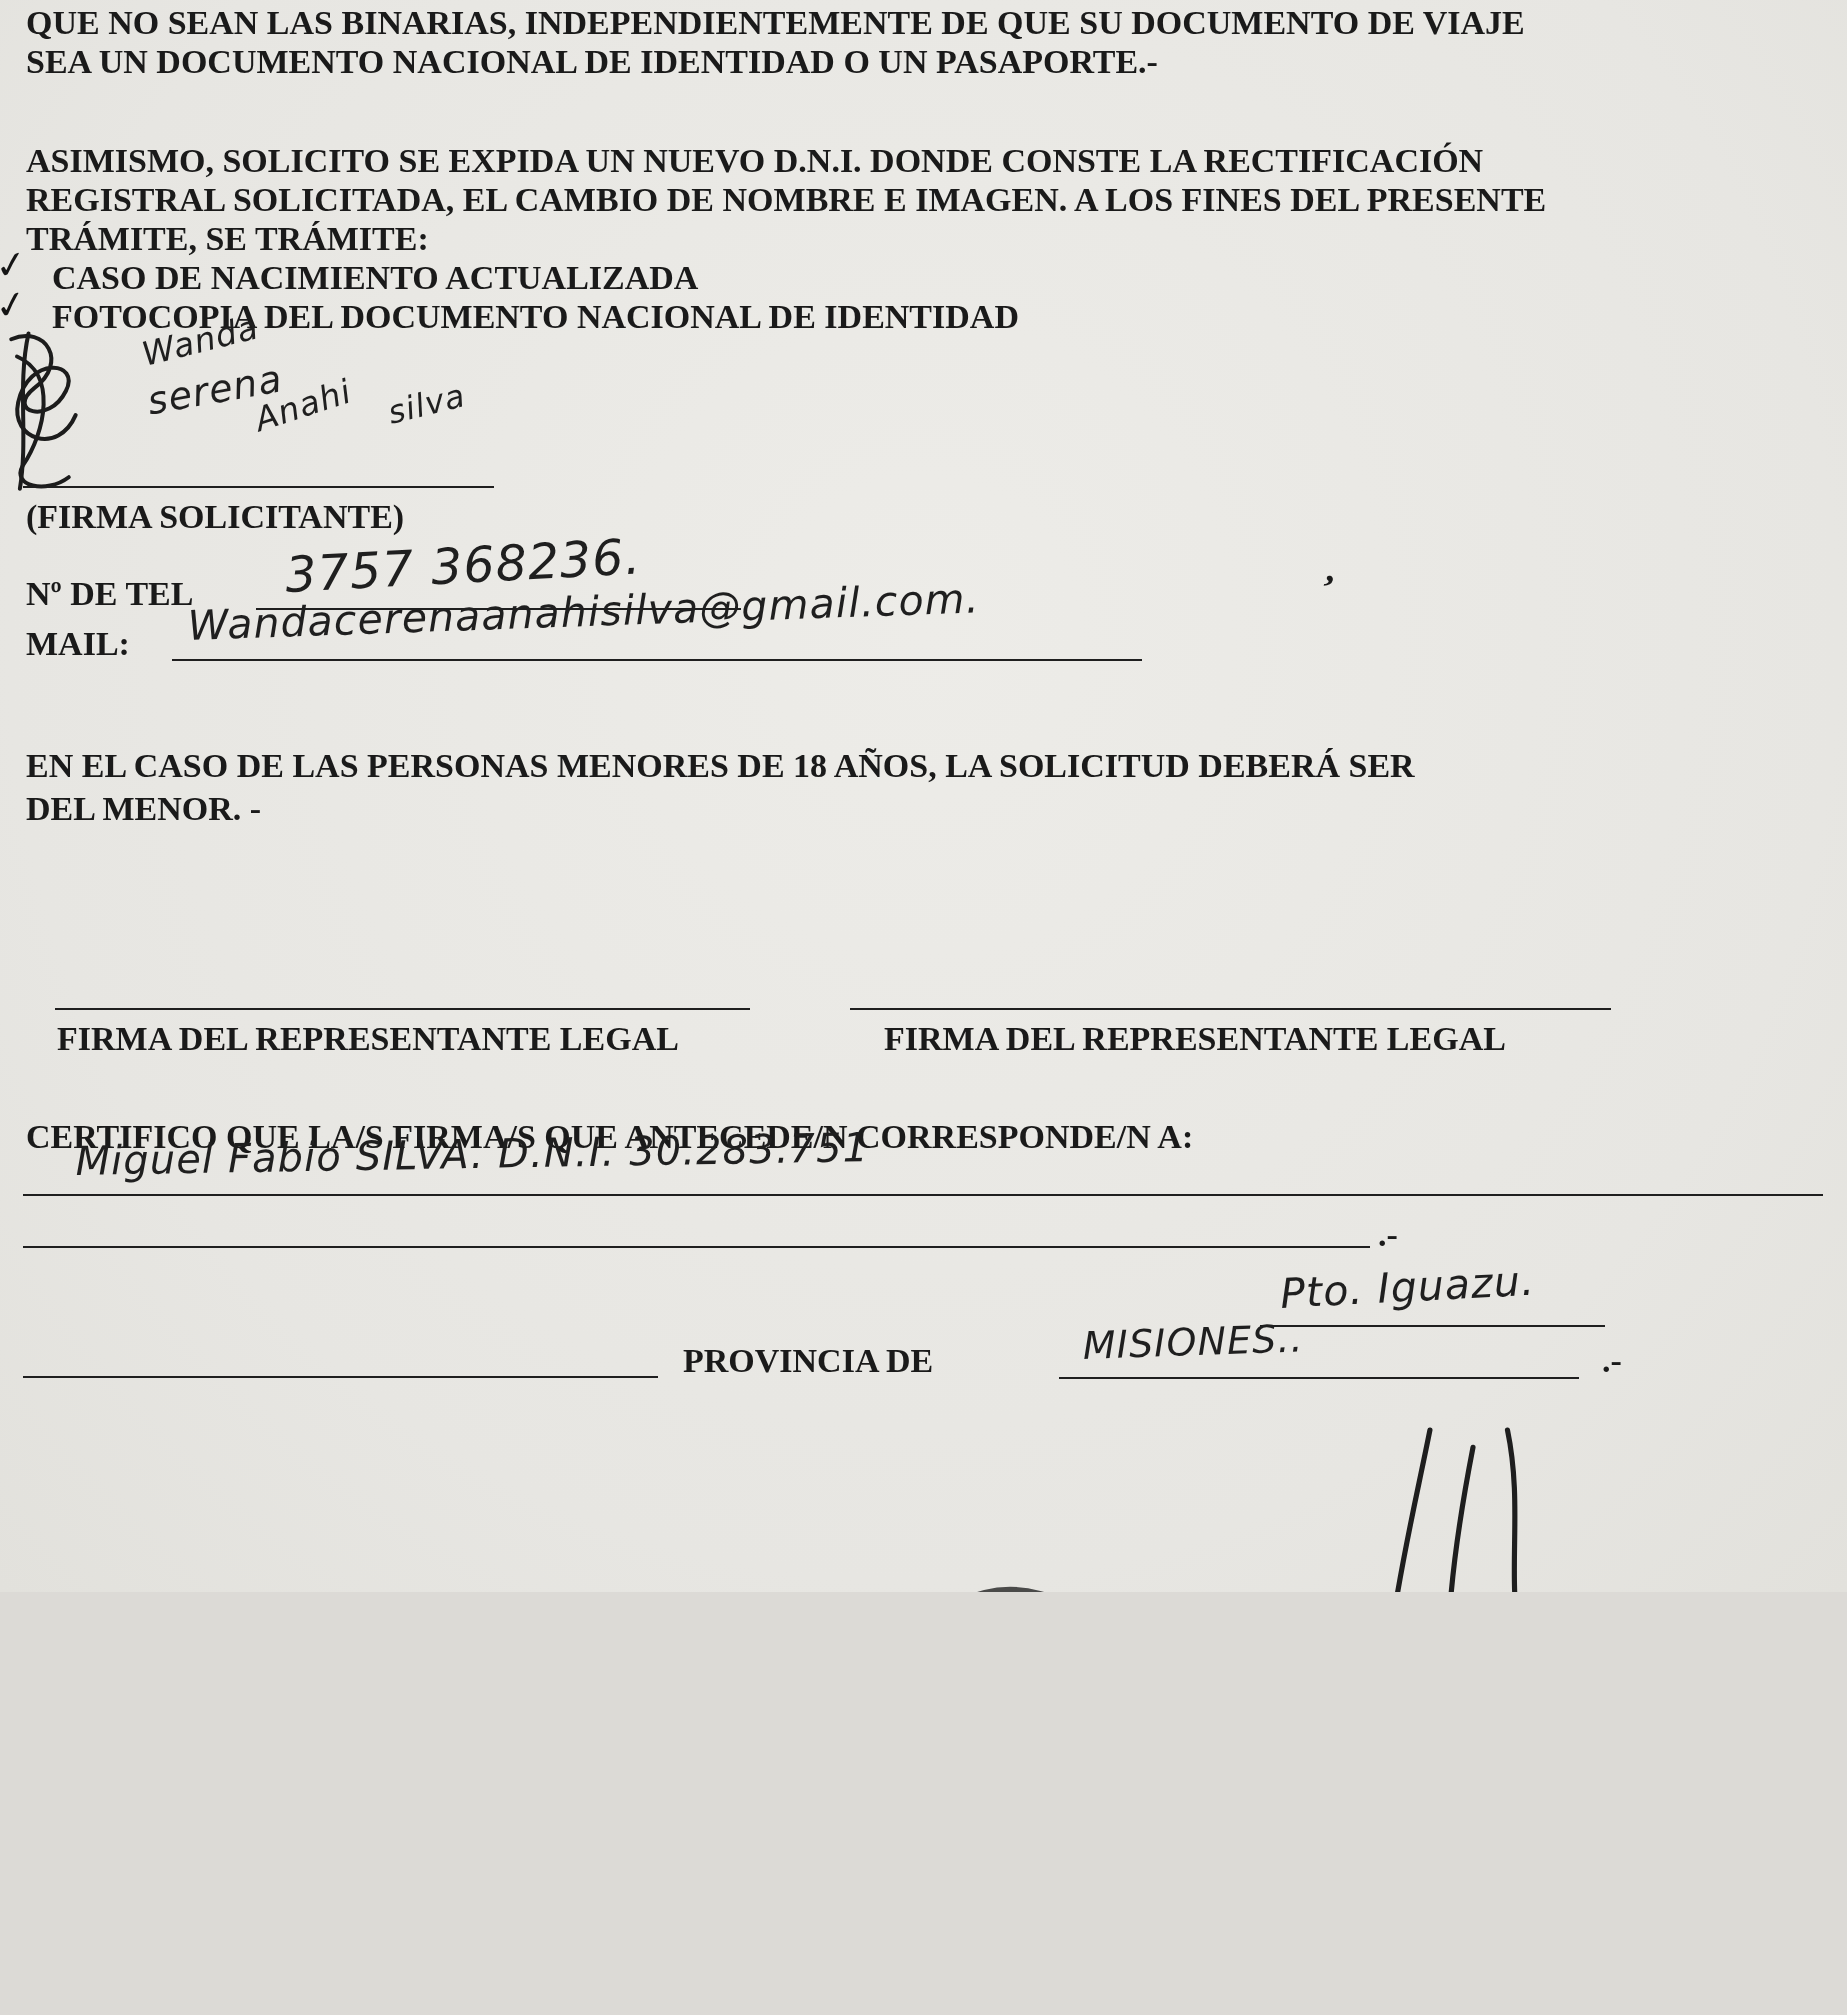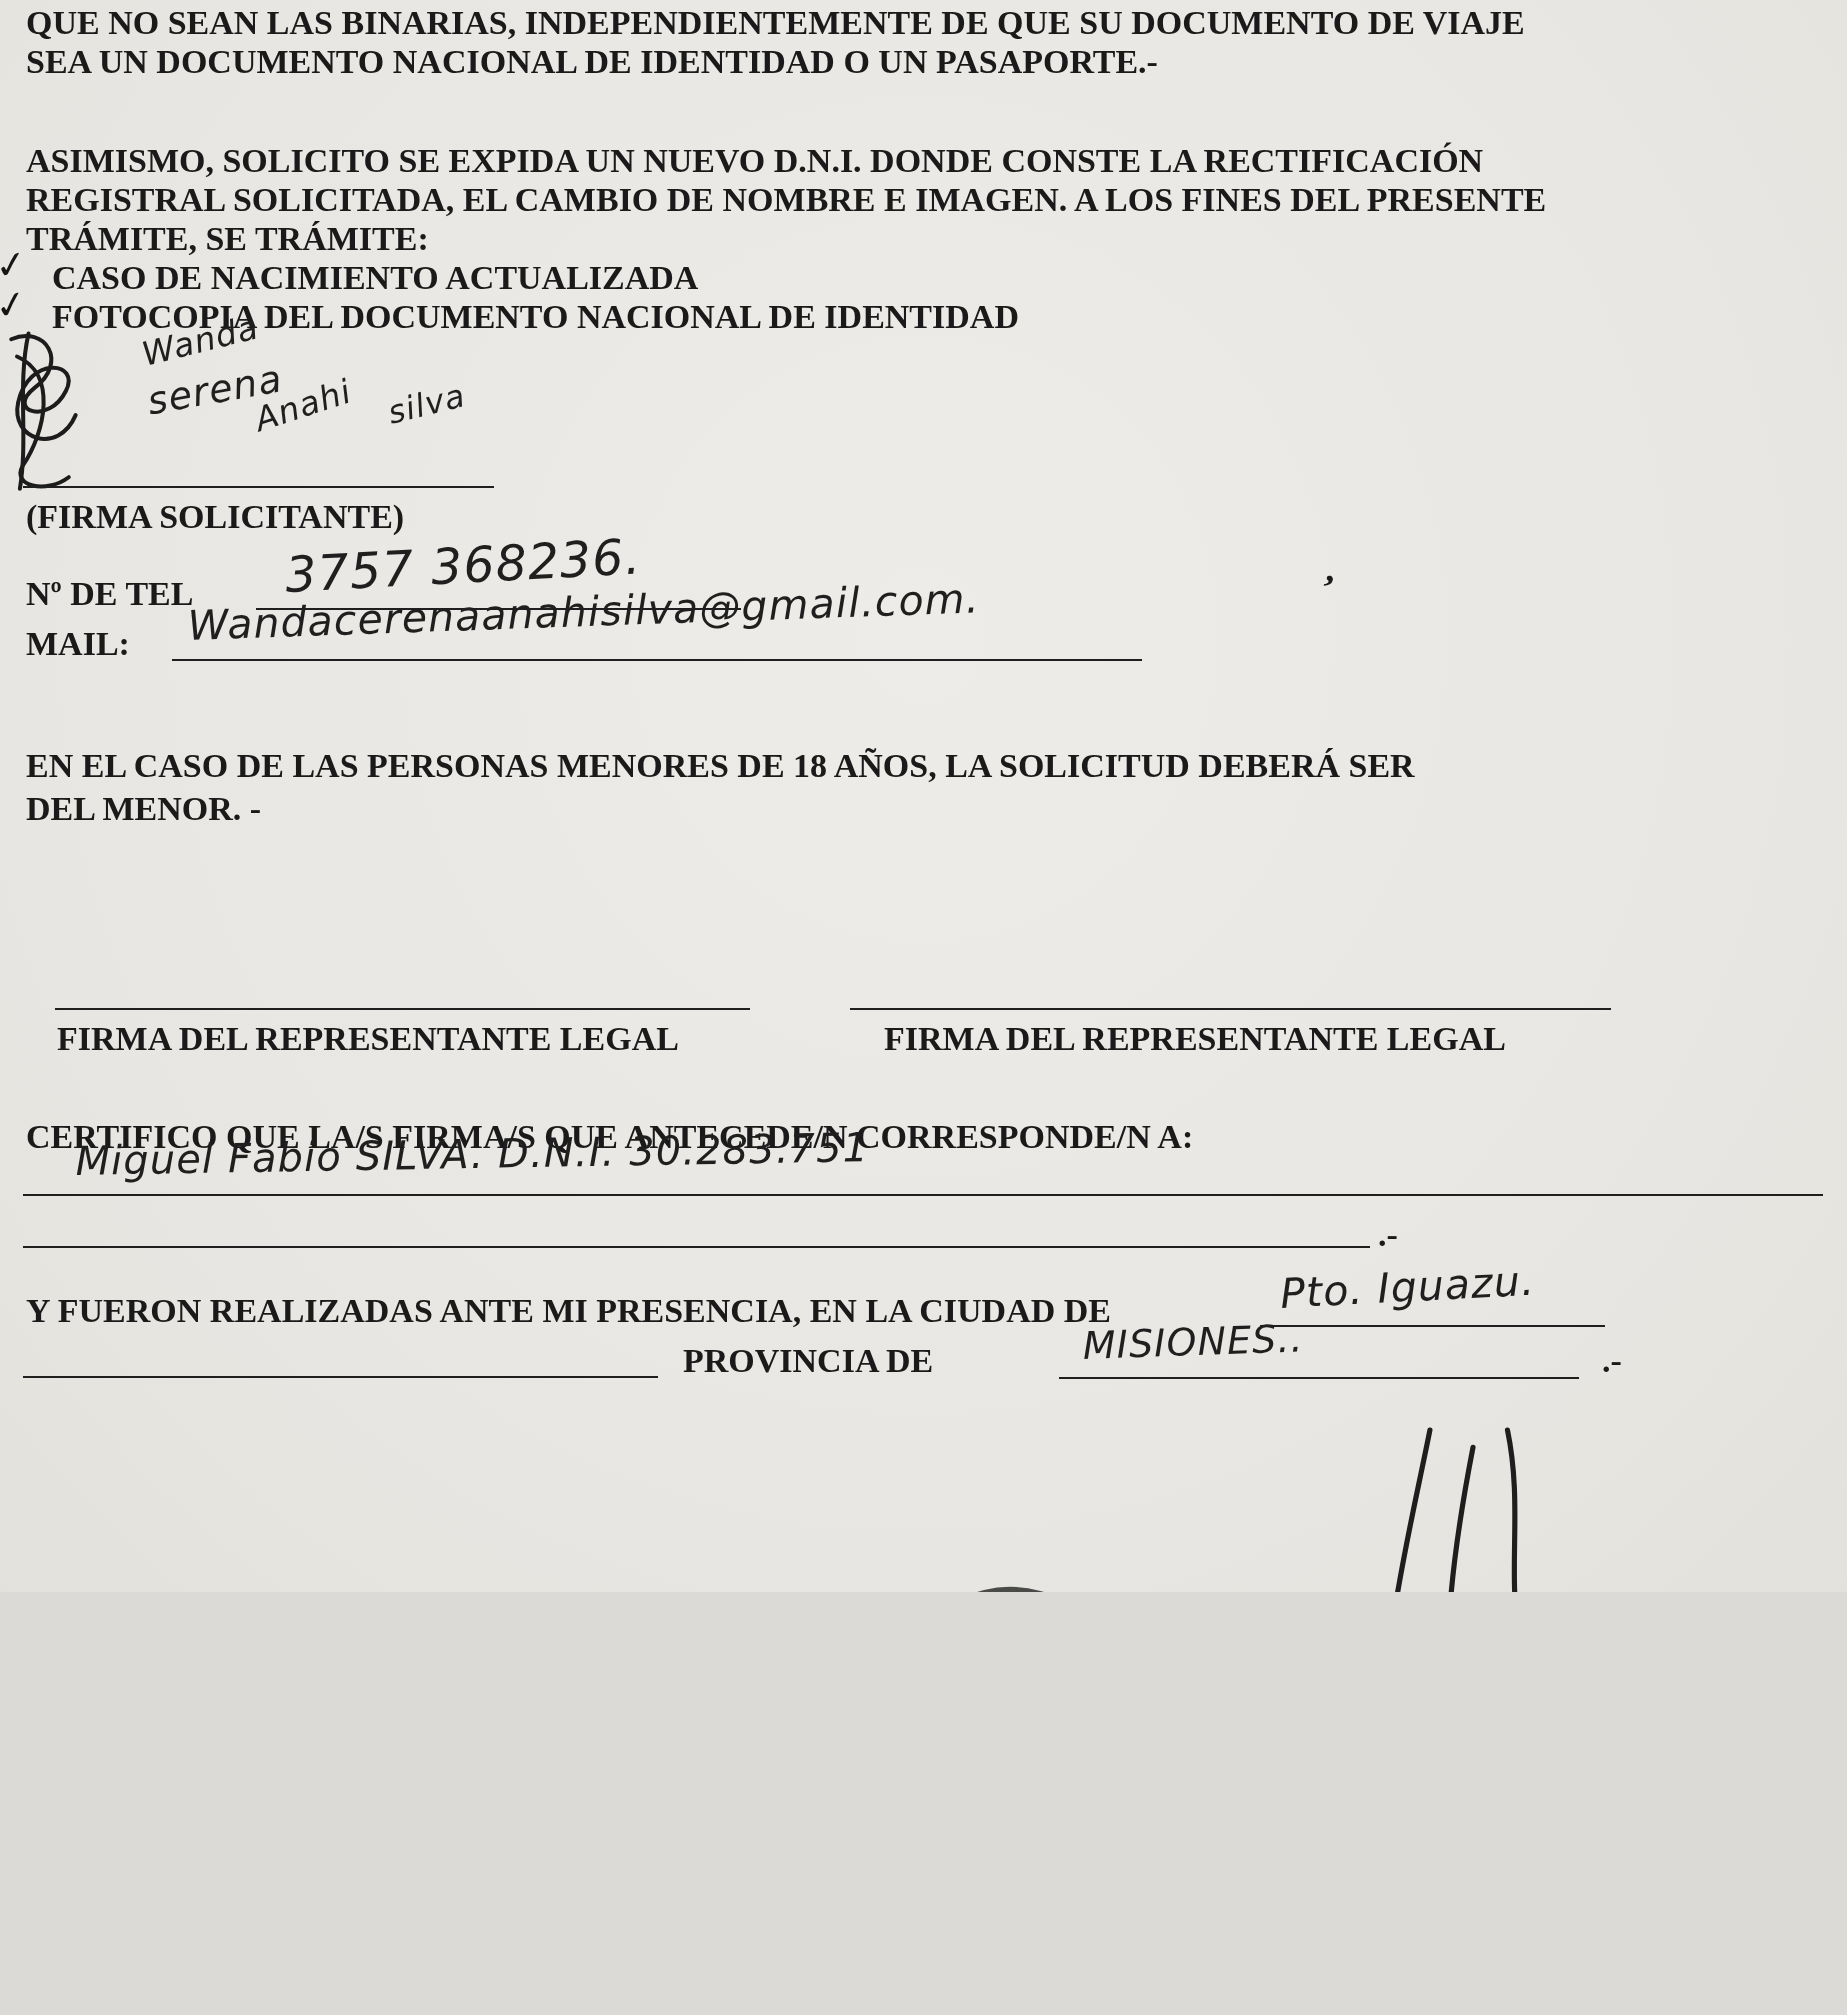--- a/index.html
+++ b/index.html
@@ -88,21 +88,20 @@
   <div class="ul" style="left:850px; top:1008px; width:761px;"></div>
   <div class="t" style="left:57px;  top:1019px;">FIRMA DEL REPRESENTANTE LEGAL</div>
   <div class="t" style="left:884px; top:1019px;">FIRMA DEL REPRESENTANTE LEGAL</div>
 
   <div class="t" style="left:26px; top:1117px;">CERTIFICO QUE LA/S FIRMA/S QUE ANTECEDE/N CORRESPONDE/N A:</div>
   <span class="hw" style="left:75px; top:1138px; font-size:40px; transform:rotate(-1deg);">Miguel Fabio SILVA.  D.N.I. 30.283.751</span>
   <div class="ul" style="left:23px; top:1194px; width:1800px;"></div>
   <div class="ul" style="left:23px; top:1246px; width:1347px;"></div>
   <div class="t" style="left:1378px; top:1215px;">.-</div>
 
-  <div class="t" style="left:26px; top:1291px;">Y FUERON REALIZADAS ANTE MI PRESENCIA, EN LA CIUDAD DE</div>
   <span class="hw" style="left:1279px; top:1270px; font-size:41px; transform:rotate(-3deg);">Pto. Iguazu.</span>
   <div class="ul" style="left:1260px; top:1325px; width:345px;"></div>
 
   <div class="ul" style="left:23px; top:1376px; width:635px;"></div>
   <div class="t" style="left:683px; top:1341px;">PROVINCIA DE</div>
   <span class="hw" style="left:1082px; top:1324px; font-size:38px; transform:rotate(-2deg);">MISIONES..</span>
   <div class="ul" style="left:1059px; top:1377px; width:520px;"></div>
   <div class="t" style="left:1602px; top:1341px;">.-</div>
 
   <svg class="seal" viewBox="0 0 600 800" style="left:861px; top:1559px; width:345px; height:459px;">

